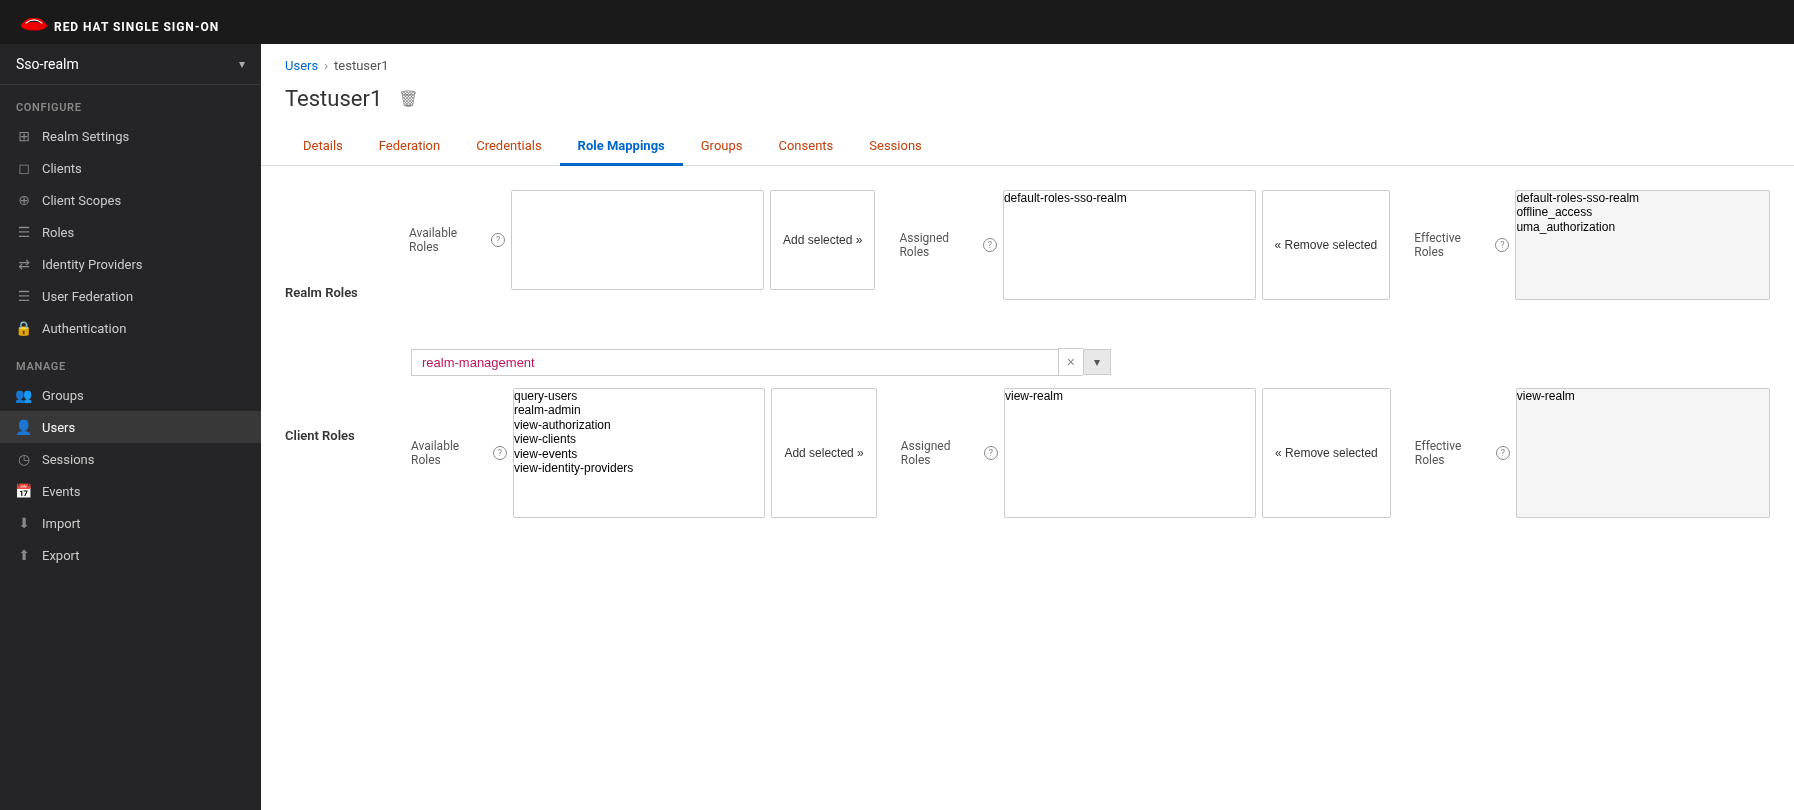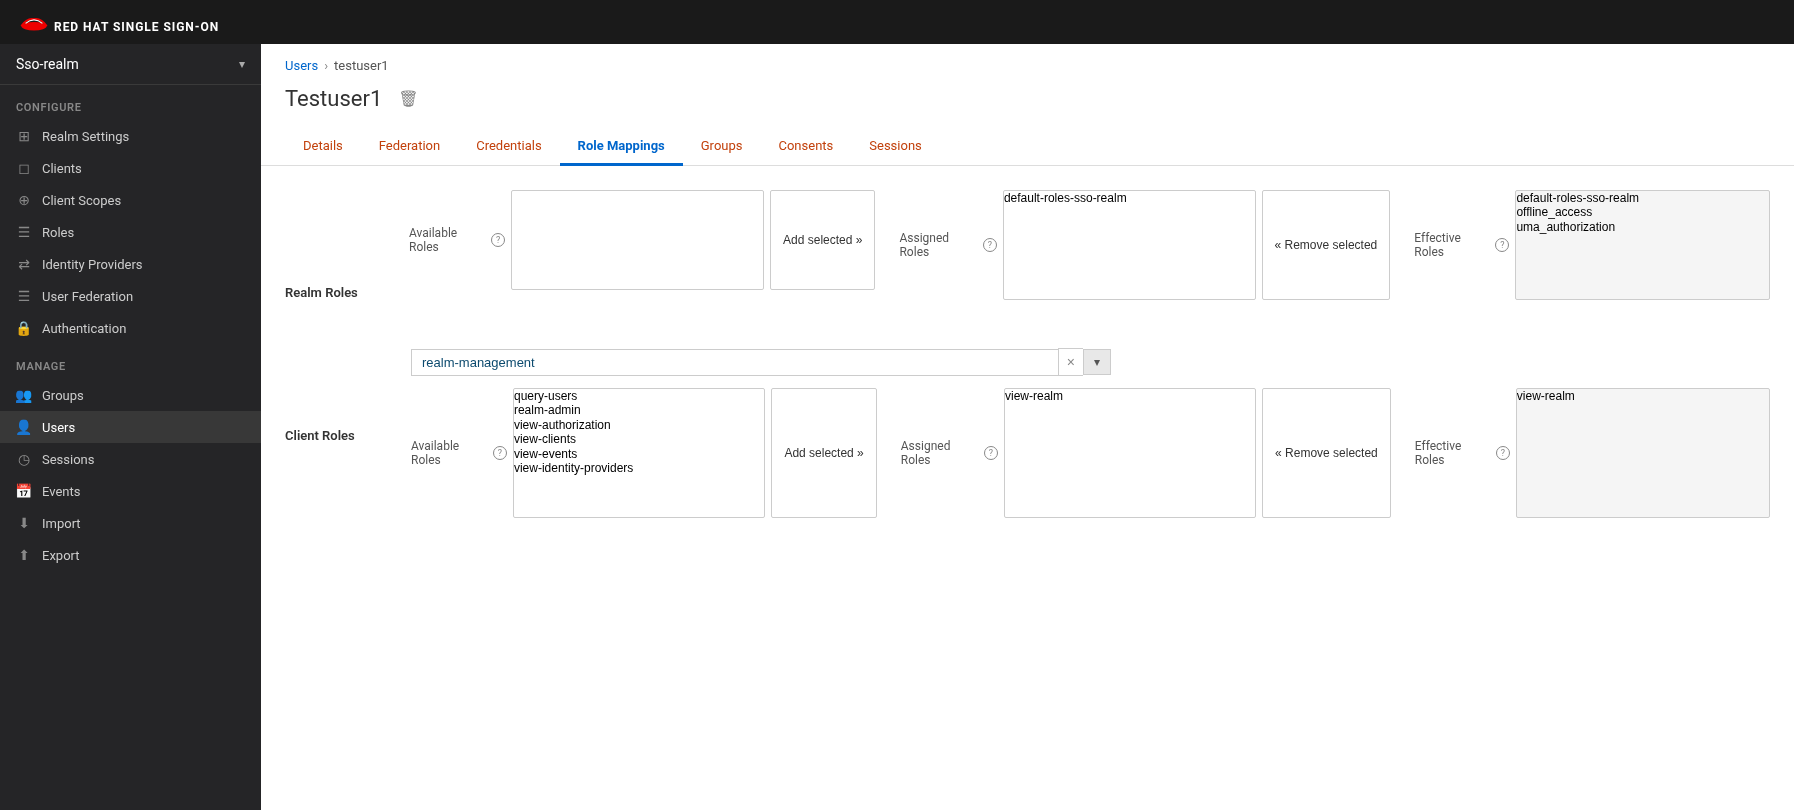--- a/index.html
+++ b/index.html
@@ -278,21 +278,21 @@
       align-items: center;
       gap: 0;
       width: 700px;
     }
     .client-select {
       flex: 1;
       border: 1px solid #ccc;
       padding: 5px 10px;
       font-size: 13px;
       background: #fff;
-      color: #0c4a6e;
+      color: #be185d;
       border-right: none;
     }
     .client-select-clear {
       border: 1px solid #ccc;
       border-right: none;
       background: #fff;
       padding: 5px 8px;
       cursor: pointer;
       color: #888;
       font-size: 14px;

